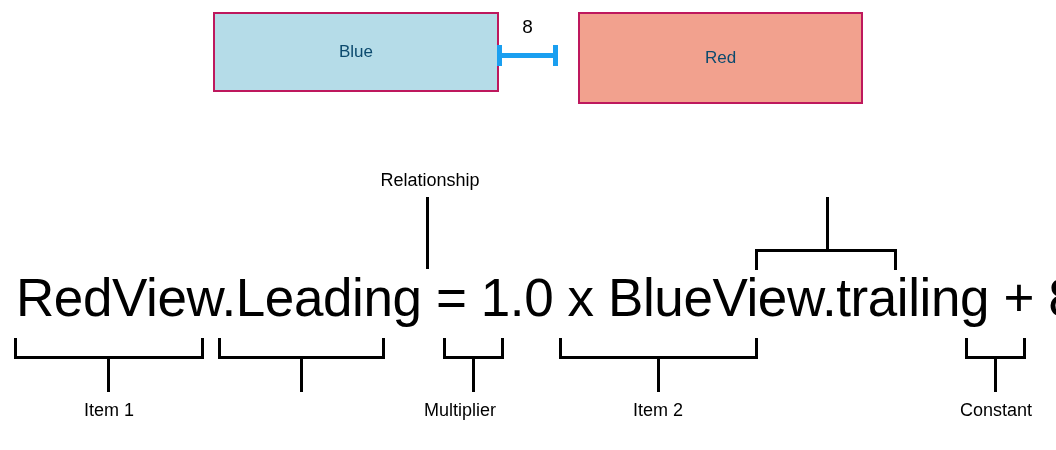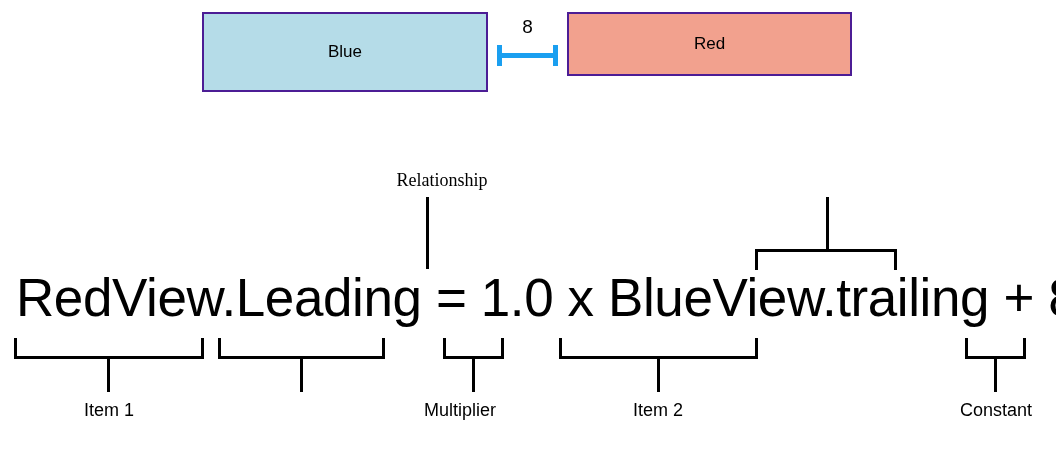--- a/index.html
+++ b/index.html
@@ -16,39 +16,40 @@
     width: 1056px;
     height: 450px;
     background: #ffffff;
     overflow: hidden;
   }
 
   
   .view-box {
     position: absolute;
     box-sizing: border-box;
-    border: 2px solid #4c1d95;
+    border: 2px solid #be185d;
     display: flex;
     align-items: center;
     justify-content: center;
-    color: #000000;
+    color: #0c4a6e;
     font-size: 17px;
     font-family: "Liberation Sans", sans-serif;
+    margin-left: 11px;
   }
   #blue-box {
     left: 202px;
     top: 12px;
     width: 286px;
     height: 80px;
   }
   #red-box {
     left: 567px;
     top: 12px;
     width: 285px;
-    height: 64px;
+    height: 92px;
   }
 
   
   #spacing-indicator {
     position: absolute;
     left: 497px;
     top: 45px;
     width: 61px;
     height: 20px;
   }
@@ -153,21 +154,21 @@
   <div class="view-box" id="red-box" style="background: rgb(242, 161, 142);">Red</div>
 
   <div id="spacing-value">8</div>
 
   <div id="spacing-indicator">
     <div class="sp-cap left" style="background: rgb(26, 159, 240);"></div>
     <div class="sp-bar" style="background: rgb(26, 159, 240);"></div>
     <div class="sp-cap right" style="background: rgb(26, 159, 240);"></div>
   </div>
 
-  <div class="caption" style="left:312px; top:170px; width:260px;font-family:Liberation Serif, serif;">Relationship</div>
+  <div class="caption" style="left:300px; top:170px; width:260px;">Relationship</div>
   <div class="plain-stem" style="left:426px; top:197px; height:72px;"></div>
 
   <div class="plain-stem" style="left:826px; top:197px; height:52px;"></div>
   <div class="bracket up" style="left:755px; top:231px; width:142px; height:21px;">
     <div class="tick l"></div>
     <div class="bar"></div>
     <div class="tick r"></div>
   </div>
 
   <div id="formula">RedView.Leading = 1.0 x BlueView.trailing + 8.0</div>

